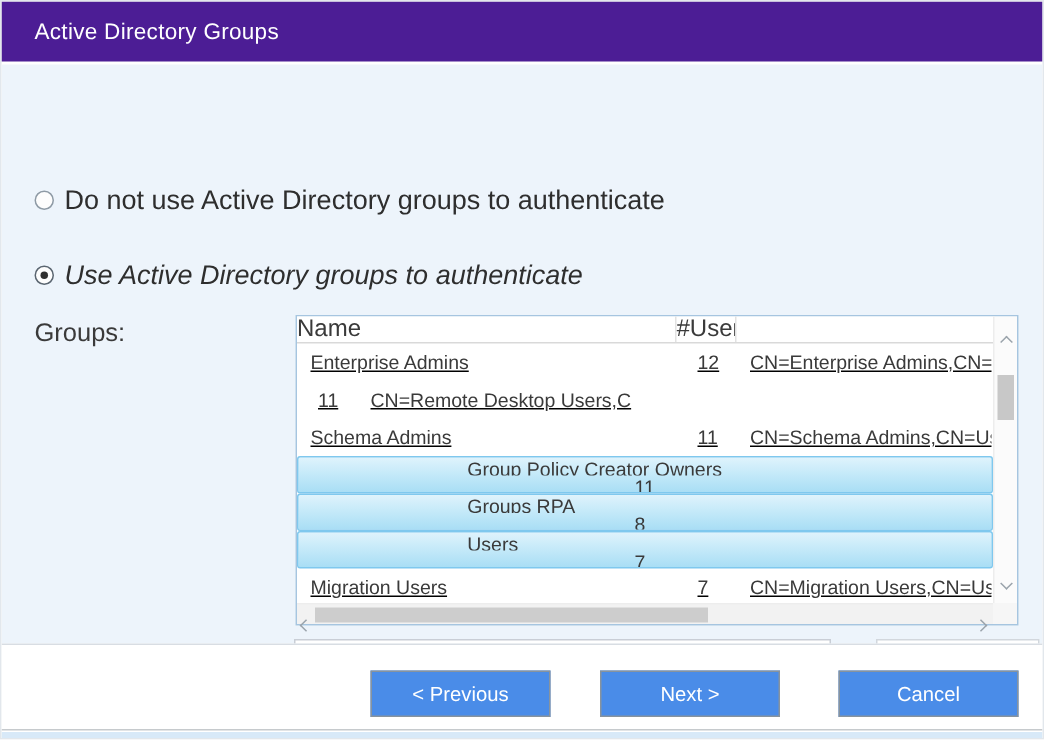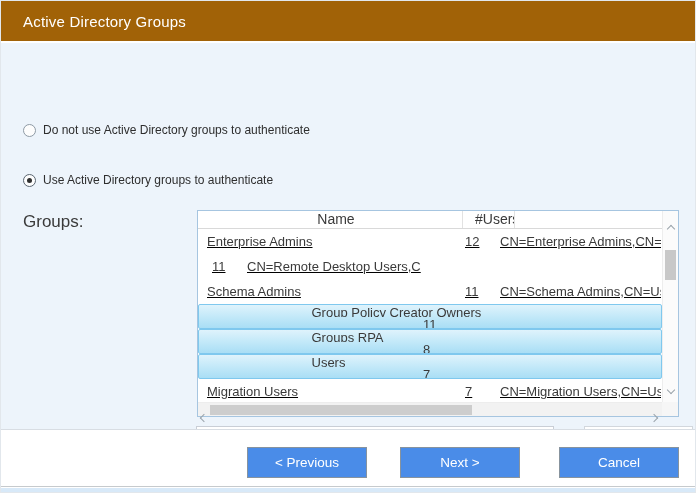--- a/index.html
+++ b/index.html
@@ -7,60 +7,60 @@
   body { font-family:"Liberation Sans", sans-serif; }
 
   .window {
     position:relative; width:696px; height:493px;
     background:#ffffff; border:1px solid #E2E7EC; overflow:hidden;
   }
 
   
   .titlebar {
     position:absolute; left:0; top:0; width:100%; height:40px;
-    background:#a16207; display:flex; align-items:center; padding-left:22px;
+    background:#4c1d95; display:flex; align-items:center; padding-left:22px;
   }
   .titlebar .title { color:#ffffff; font-size:15px; letter-spacing:0.2px; }
 
   
   .content {
     position:absolute; left:0; top:42px; width:100%; height:386px;
     background:#EDF4FB;
   }
 
   
   .radio-row { position:absolute; left:22px; display:flex; align-items:center; cursor:default; }
   .radio-row.r0 { top:80px; }
-  .radio-row.r1 { top:130px; }
+  .radio-row.r1 { top:130px;font-style:italic; }
   .radio-circle {
     width:13px; height:13px; border-radius:50%; background:#fdfdfd;
     border:1px solid #8E9AA5; display:inline-block; position:relative; flex:0 0 13px;
   }
   .radio-circle.checked { border-color:#5A6570; }
   .radio-circle.checked::after {
     content:""; position:absolute; left:3px; top:3px; width:5px; height:5px;
     border-radius:50%; background:#2F2F2F;
   }
-  .radio-label { margin-left:7px; font-size:12px; color:#2E2E2E; }
+  .radio-label { margin-left:7px; font-size:18px; color:#2E2E2E; }
 
   
   .groups-label { position:absolute; left:22px; top:169px; font-size:17px; color:#3A3A3A; }
 
   
   .table {
     position:absolute; left:196px; top:167px; width:482px; height:207px;
     background:#ffffff; border:1px solid #A6C5E0;
   }
   .thead {
     position:absolute; left:0; top:0; right:16px; height:18px;
     display:flex; border-bottom:1px solid #D9D9D9; background:#ffffff;
   }
   .th {
-    font-size:14px; color:#3A3A3A; text-align:center; line-height:17px;
-    overflow:hidden; white-space:nowrap;margin-left:12px;
+    font-size:16px; color:#3A3A3A; text-align:left; line-height:17px;
+    overflow:hidden; white-space:nowrap;
   }
   .th-name  { width:253px; border-right:1px solid #E2E2E2; }
   .th-users { width:40px;  border-right:1px solid #E2E2E2; }
   .th-dn    { flex:1; }
 
   .tbody { position:absolute; left:0; top:18px; right:16px; height:175px;text-decoration:underline; }
   .trow {
     display:flex; align-items:center; height:25px; width:100%;
     background:transparent; border:1px solid transparent; border-radius:2px;
   }

